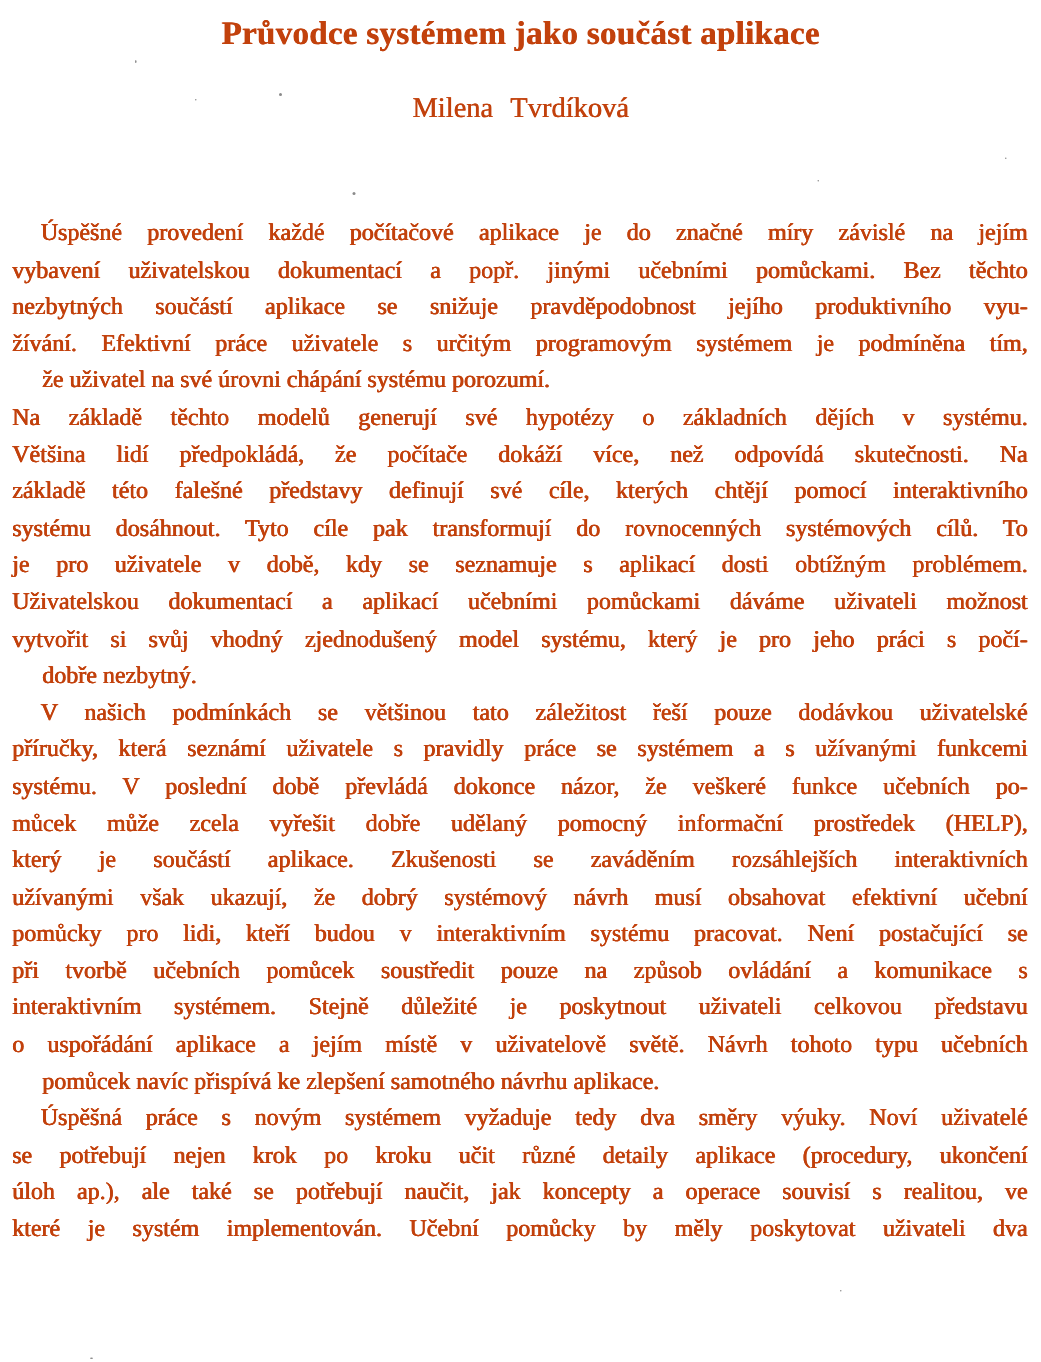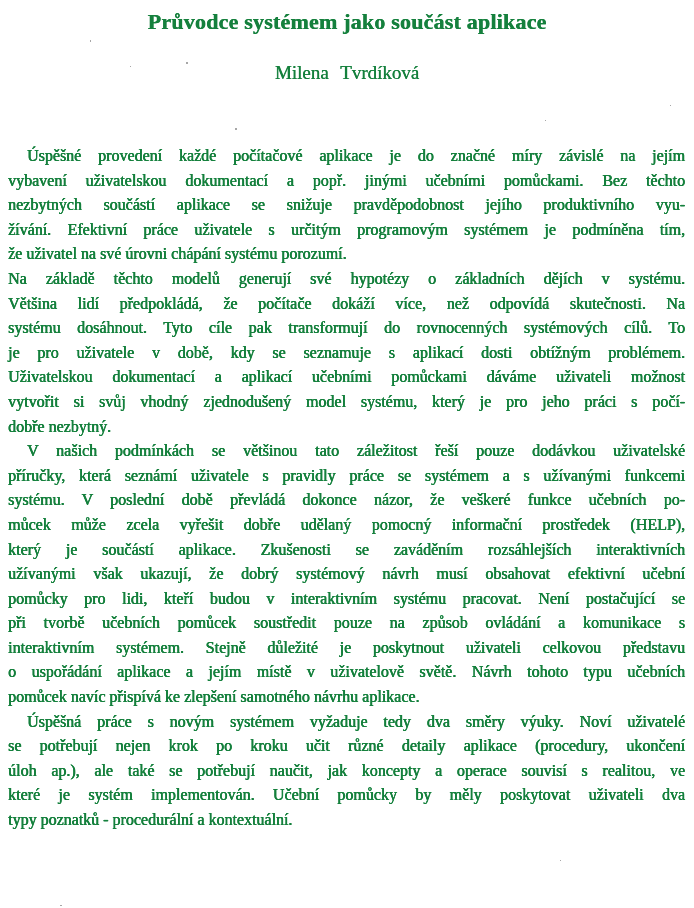--- a/index.html
+++ b/index.html
@@ -5,21 +5,21 @@
   html, body { margin: 0; padding: 0; }
   body {
     width: 694px; height: 908px;
     background: #ffffff;
     overflow: hidden;
   }
   .page {
     position: relative;
     width: 694px; height: 908px;
     background: #ffffff;
-    color: #15803d;
+    color: #c2410c;
     font-family: "Liberation Serif", "DejaVu Serif", serif;
     overflow: hidden;
   }
   .page-title {
     margin: 9px 0 0 0;
     text-align: center;
     font-size: 22px;
     font-weight: bold;
     letter-spacing: 0.2px;
     text-shadow: 0.4px 0 0 currentColor;
@@ -37,21 +37,21 @@
     line-height: 24.6px;
     text-shadow: 0.45px 0 0 currentColor, 0 0.25px 0 currentColor;
   }
   .paragraph { margin: 0; }
   .line {
     text-align: justify;
     text-align-last: justify;
     white-space: normal;
   }
   .line.first { text-indent: 19px; }
-  .line.last { text-align-last: left; }
+  .line.last { text-align-last: left; margin-left: 20px; }
   
   .speck {
     position: absolute;
     width: 2px; height: 2px;
     background: #2a2a2a;
     border-radius: 50%;
     opacity: 0.55;
   }
 </style>
 </head>
@@ -64,20 +64,21 @@
       <div class="paragraph">
         <div class="line first">Úspěšné provedení každé počítačové aplikace je do značné míry závislé na jejím</div>
         <div class="line">vybavení uživatelskou dokumentací a popř. jinými učebními pomůckami. Bez těchto</div>
         <div class="line">nezbytných součástí aplikace se snižuje pravděpodobnost jejího produktivního vyu-</div>
         <div class="line">žívání. Efektivní práce uživatele s určitým programovým systémem je podmíněna tím,</div>
         <div class="line last">že uživatel na své úrovni chápání systému porozumí.</div>
       </div>
       <div class="paragraph">
         <div class="line">Na základě těchto modelů generují své hypotézy o základních dějích v systému.</div>
         <div class="line">Většina lidí předpokládá, že počítače dokáží více, než odpovídá skutečnosti. Na</div>
+        <div class="line">základě této falešné představy definují své cíle, kterých chtějí pomocí interaktivního</div>
         <div class="line">systému dosáhnout. Tyto cíle pak transformují do rovnocenných systémových cílů. To</div>
         <div class="line">je pro uživatele v době, kdy se seznamuje s aplikací dosti obtížným problémem.</div>
         <div class="line">Uživatelskou dokumentací a aplikací učebními pomůckami dáváme uživateli možnost</div>
         <div class="line">vytvořit si svůj vhodný zjednodušený model systému, který je pro jeho práci s počí-</div>
         <div class="line last">dobře nezbytný.</div>
       </div>
       <div class="paragraph">
         <div class="line first">V našich podmínkách se většinou tato záležitost řeší pouze dodávkou uživatelské</div>
         <div class="line">příručky, která seznámí uživatele s pravidly práce se systémem a s užívanými funkcemi</div>
         <div class="line">systému. V poslední době převládá dokonce názor, že veškeré funkce učebních po-</div>
@@ -88,21 +89,20 @@
         <div class="line">při tvorbě učebních pomůcek soustředit pouze na způsob ovládání a komunikace s</div>
         <div class="line">interaktivním systémem. Stejně důležité je poskytnout uživateli celkovou představu</div>
         <div class="line">o uspořádání aplikace a jejím místě v uživatelově světě. Návrh tohoto typu učebních</div>
         <div class="line last">pomůcek navíc přispívá ke zlepšení samotného návrhu aplikace.</div>
       </div>
       <div class="paragraph">
         <div class="line first">Úspěšná práce s novým systémem vyžaduje tedy dva směry výuky. Noví uživatelé</div>
         <div class="line">se potřebují nejen krok po kroku učit různé detaily aplikace (procedury, ukončení</div>
         <div class="line">úloh ap.), ale také se potřebují naučit, jak koncepty a operace souvisí s realitou, ve</div>
         <div class="line">které je systém implementován. Učební pomůcky by měly poskytovat uživateli dva</div>
-        <div class="line last">typy poznatků - procedurální a kontextuální.</div>
       </div>
     </div>
 
   <div class="speck" style="left:186px; top:62px;"></div>
   <div class="speck" style="left:130px; top:66px; width:1px; height:1px;"></div>
   <div class="speck" style="left:235px; top:128px;"></div>
   <div class="speck" style="left:545px; top:120px; width:1px; height:1px;"></div>
   <div class="speck" style="left:640px; top:230px; width:1px; height:1px;"></div>
   <div class="speck" style="left:90px; top:40px; width:1px; height:2px;"></div>
   <div class="speck" style="left:670px; top:105px; width:1px; height:1px;"></div>

